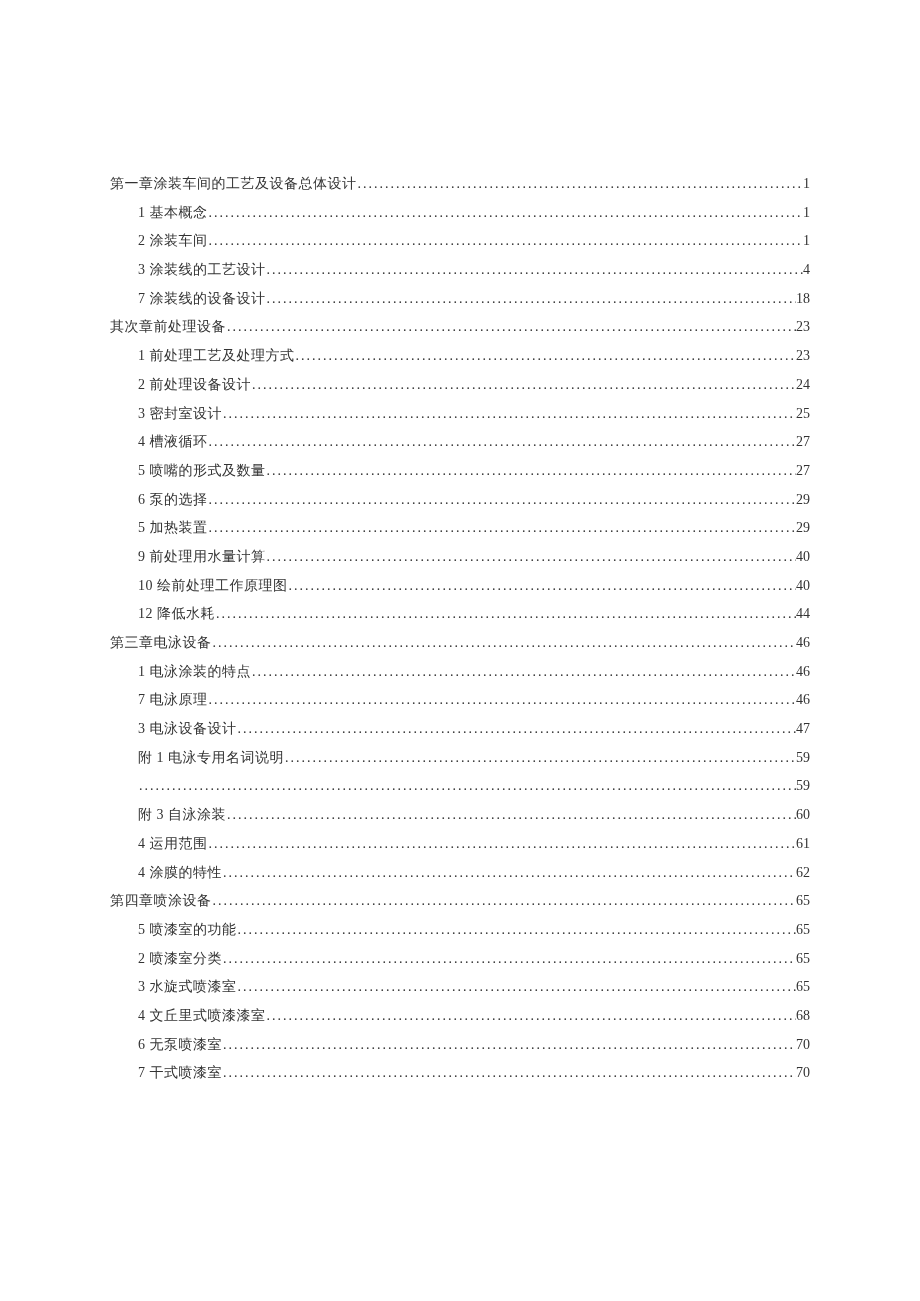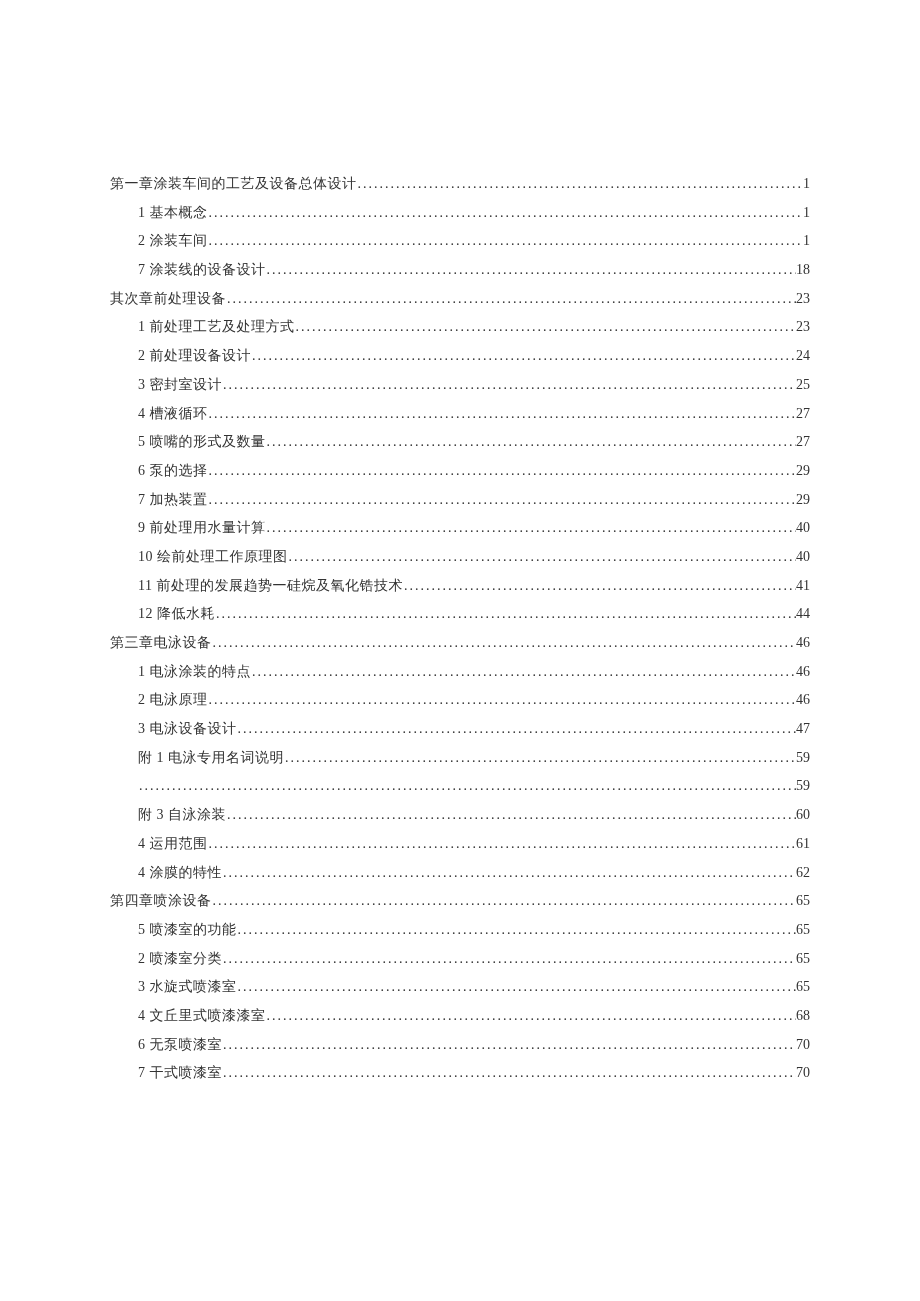--- a/index.html
+++ b/index.html
@@ -60,20 +60,25 @@
       <span class="toc-title">1 基本概念</span>
       <span class="toc-dots"></span>
       <span class="toc-page">1</span>
     </div>
     <div class="toc-entry level-2">
       <span class="toc-title">2 涂装车间</span>
       <span class="toc-dots"></span>
       <span class="toc-page">1</span>
     </div>
     <div class="toc-entry level-2">
+      <span class="toc-title">3 涂装线的工艺设计</span>
+      <span class="toc-dots"></span>
+      <span class="toc-page">4</span>
+    </div>
+    <div class="toc-entry level-2">
       <span class="toc-title">7 涂装线的设备设计</span>
       <span class="toc-dots"></span>
       <span class="toc-page">18</span>
     </div>
     <div class="toc-entry level-1">
       <span class="toc-title">其次章前处理设备</span>
       <span class="toc-dots"></span>
       <span class="toc-page">23</span>
     </div>
     <div class="toc-entry level-2">
@@ -100,56 +105,51 @@
       <span class="toc-title">5 喷嘴的形式及数量</span>
       <span class="toc-dots"></span>
       <span class="toc-page">27</span>
     </div>
     <div class="toc-entry level-2">
       <span class="toc-title">6 泵的选择</span>
       <span class="toc-dots"></span>
       <span class="toc-page">29</span>
     </div>
     <div class="toc-entry level-2">
-      <span class="toc-title">7 加热装置</span>
+      <span class="toc-title">5 加热装置</span>
       <span class="toc-dots"></span>
       <span class="toc-page">29</span>
     </div>
     <div class="toc-entry level-2">
       <span class="toc-title">9 前处理用水量计算</span>
       <span class="toc-dots"></span>
       <span class="toc-page">40</span>
     </div>
     <div class="toc-entry level-2">
       <span class="toc-title">10 绘前处理工作原理图</span>
       <span class="toc-dots"></span>
       <span class="toc-page">40</span>
     </div>
     <div class="toc-entry level-2">
-      <span class="toc-title">11 前处理的发展趋势一硅烷及氧化锆技术</span>
-      <span class="toc-dots"></span>
-      <span class="toc-page">41</span>
-    </div>
-    <div class="toc-entry level-2">
       <span class="toc-title">12 降低水耗</span>
       <span class="toc-dots"></span>
       <span class="toc-page">44</span>
     </div>
     <div class="toc-entry level-1">
       <span class="toc-title">第三章电泳设备</span>
       <span class="toc-dots"></span>
       <span class="toc-page">46</span>
     </div>
     <div class="toc-entry level-2">
       <span class="toc-title">1 电泳涂装的特点</span>
       <span class="toc-dots"></span>
       <span class="toc-page">46</span>
     </div>
     <div class="toc-entry level-2">
-      <span class="toc-title">2 电泳原理</span>
+      <span class="toc-title">7 电泳原理</span>
       <span class="toc-dots"></span>
       <span class="toc-page">46</span>
     </div>
     <div class="toc-entry level-2">
       <span class="toc-title">3 电泳设备设计</span>
       <span class="toc-dots"></span>
       <span class="toc-page">47</span>
     </div>
     <div class="toc-entry level-2">
       <span class="toc-title">附 1 电泳专用名词说明</span>

